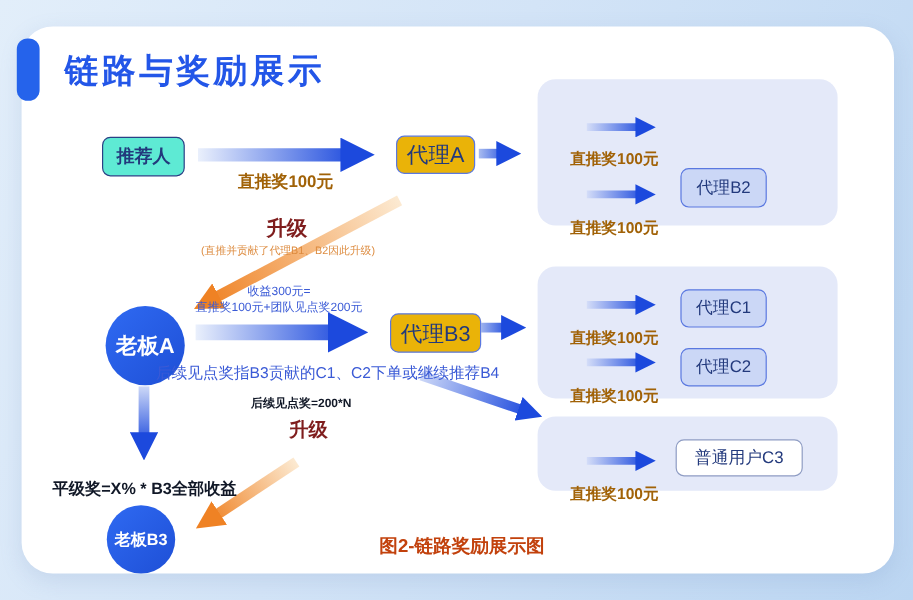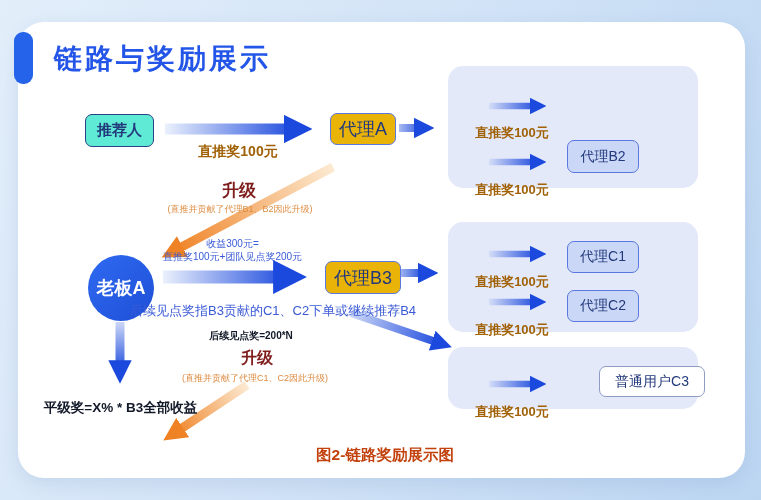--- a/index.html
+++ b/index.html
@@ -34,21 +34,21 @@
     color:#22397c;font-size:18px;font-weight:500;
   }
   .node-lav2{
     position:absolute;display:flex;align-items:center;justify-content:center;
     background:#cbd7f6;border:1.4px solid #5a78e0;border-radius:7px;
     color:#22397c;font-size:14px;font-weight:500;
   }
   .node-white{
     position:absolute;display:flex;align-items:center;justify-content:center;
     background:#ffffff;border:1.4px solid #8e9cc3;border-radius:7px;
-    color:#22397c;font-size:14px;font-weight:500;margin-left:36px;
+    color:#22397c;font-size:14px;font-weight:500;
   }
   .circle{
     position:absolute;border-radius:50%;
     background:linear-gradient(135deg,#2f6af2,#1e4fd6);
     display:flex;align-items:center;justify-content:center;
     color:#ffffff;font-weight:700;
   }
   .panel{
     position:absolute;background:#e4e9f9;border-radius:15px;
   }
@@ -160,23 +160,23 @@
   <div class="lbl-blue-s" style="left:150px;top:237px;width:165px;">
     <span>收益300元=</span><br>
     <span>直推奖100元+团队见点奖200元</span>
   </div>
   <div class="lbl-black-b" style="left:166px;top:286px;width:170px;font-size:10px;margin-top:43px;">后续见点奖=200*N</div>
   <div class="lbl-blue-s" style="left:130px;top:304px;width:195px;font-size:13px;">后续见点奖指B3贡献的C1、C2下单或继续推荐B4</div>
 
   <div class="node-lav" style="left:325px;top:261px;width:74px;height:31px;">代理B3</div>
 
   <div class="lbl-orange-t" style="left:207px;top:348px;width:100px;font-size:16px;">升级</div>
-  <div class="lbl-orange-n" style="left:172px;top:372px;width:166px;">(直推并贡献了代理C1、C2因此升级)</div>
 
   <div class="lbl-black-b" style="left:38px;top:399px;width:165px;font-size:13.5px;">平级奖=X% * B3全部收益</div>
+  <div class="circle" style="left:89px;top:421px;width:57px;height:57px;font-size:13.5px;">老板B3</div>
 
   <div class="lbl-bold" style="left:462px;top:80px;width:100px;">直推奖100元</div>
   <div class="lbl-bold" style="left:462px;top:137px;width:100px;">直推奖100元</div>
   <div class="node-lav2" style="left:567px;top:140px;width:70px;height:31px;">代理B2</div>
 
   <div class="lbl-bold" style="left:462px;top:229px;width:100px;">直推奖100元</div>
   <div class="node-lav2" style="left:567px;top:241px;width:70px;height:30px;">代理C1</div>
   <div class="lbl-bold" style="left:462px;top:277px;width:100px;">直推奖100元</div>
   <div class="node-lav2" style="left:567px;top:290px;width:70px;height:30px;">代理C2</div>
 

